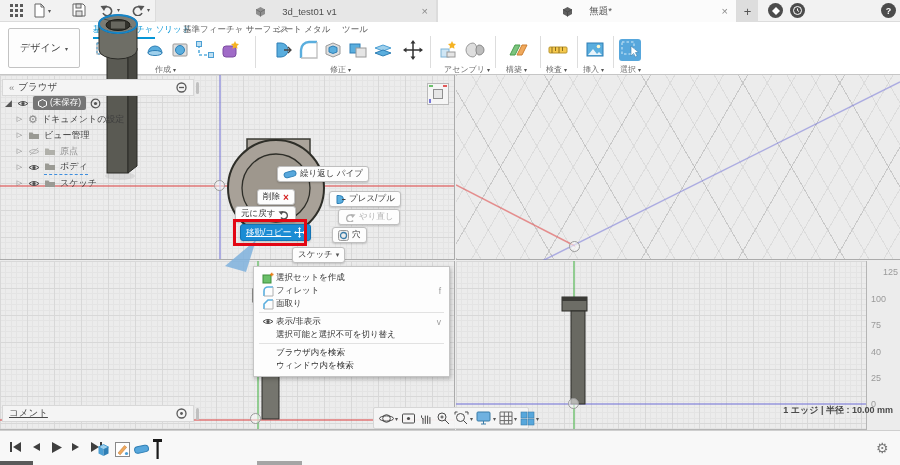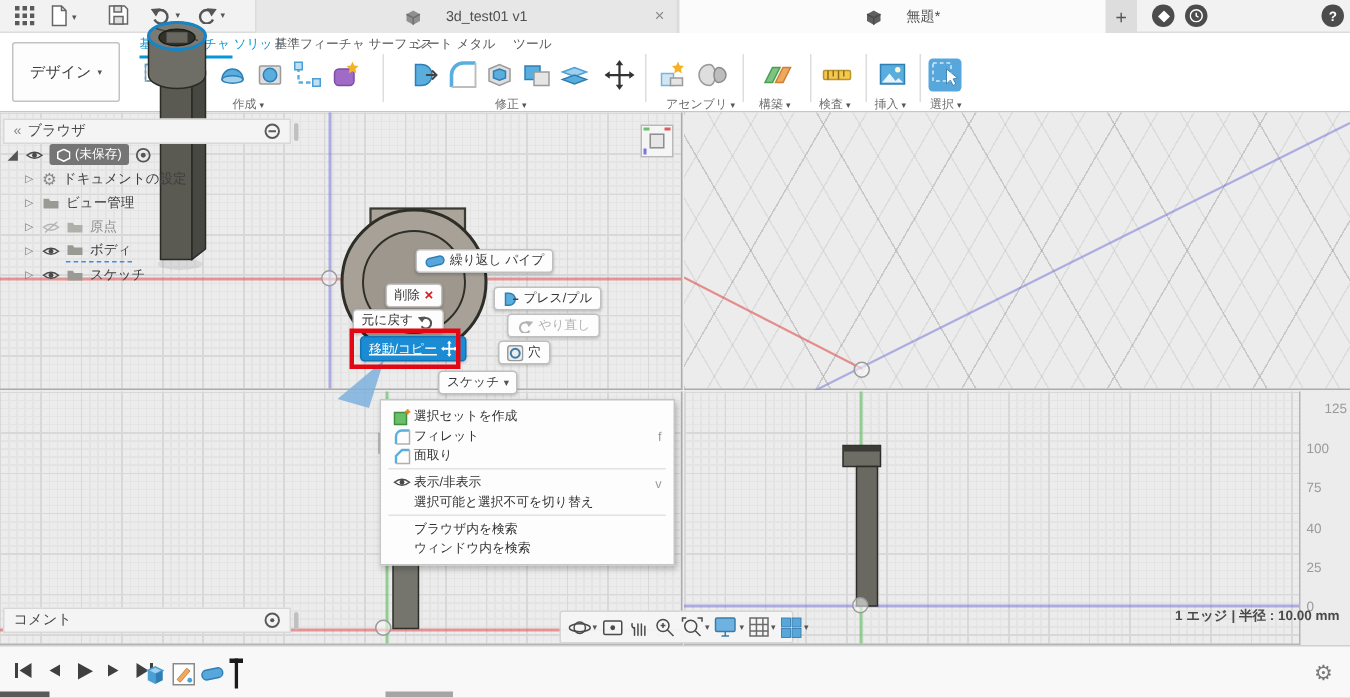--- a/index.html
+++ b/index.html
@@ -4,21 +4,21 @@
 <style>
   html,body{margin:0;padding:0;background:#dcdcdc;}
   *{box-sizing:border-box;font-family:"Liberation Sans",sans-serif;}
   .app{position:relative;width:900px;height:465px;background:#ececec;overflow:hidden;}
   .abs{position:absolute;}
   svg{display:block;}
 
   
   .topbar{position:absolute;left:0;top:0;width:900px;height:22px;background:#f2f2f2;border-bottom:1px solid #dcdcdc;}
   .tb-ic{position:absolute;top:3px;display:flex;align-items:center;gap:2px;cursor:pointer;}
-  .doc-tab{position:absolute;top:0;height:22px;display:flex;align-items:center;justify-content:center;gap:16px;font-size:9.5px;color:#4f4f4f;border-left:1px solid #dcdcdc;border-right:1px solid #dcdcdc;margin-left:15px;}
+  .doc-tab{position:absolute;top:0;height:22px;display:flex;align-items:center;justify-content:center;gap:16px;font-size:9.5px;color:#4f4f4f;border-left:1px solid #dcdcdc;border-right:1px solid #dcdcdc;}
   .doc-tab .x{position:absolute;right:8px;color:#8a8a8a;font-size:11px;line-height:1;}
   .newtab{position:absolute;left:737px;top:0;width:21px;height:22px;background:#dddddd;color:#555;font-size:13px;display:flex;align-items:center;justify-content:center;}
   .circ-ic{position:absolute;top:3px;width:15px;height:15px;border-radius:50%;background:#4c4c4c;color:#fff;display:flex;align-items:center;justify-content:center;font-size:9px;font-weight:bold;}
 
   
   .ribbon{position:absolute;left:0;top:22px;width:900px;height:53px;background:#ffffff;border-bottom:1px solid #c6c6c6;}
   .design-btn{position:absolute;left:8px;top:6px;width:72px;height:40px;background:#fdfdfd;border:1px solid #c3c3c3;border-radius:2px;display:flex;align-items:center;justify-content:center;gap:4px;font-size:10px;color:#3f3f3f;}
   .rtab{position:absolute;top:2px;height:13px;font-size:8.5px;color:#5a5a5a;white-space:nowrap;}
   .rtab.active{color:#0696d7;}
   .rtab-underline{position:absolute;left:93px;top:15px;width:62px;height:2px;background:#0696d7;}
@@ -590,21 +590,21 @@
     <div class="cmi">
       <span class="ic"></span>
       <span class="lb">ブラウザ内を検索</span>
     </div>
     <div class="cmi">
       <span class="ic"></span>
       <span class="lb">ウィンドウ内を検索</span>
     </div>
   </div>
 
-  <div class="panelbar" style="left:2px;top:405px;width:192px;">
+  <div class="panelbar" style="left:2px;top:405px;width:192px;text-decoration:underline;">
     <span>コメント</span>
     <span class="spacer"></span>
     <svg width="11" height="11">
         <circle cx="5.5" cy="5.5" r="4.5" fill="none" stroke="#5a5a5a" stroke-width="1.3"></circle>
         <circle cx="5.5" cy="5.5" r="1.4" fill="#5a5a5a"></circle>
       </svg>
   </div>
   <div class="abs" style="left:196px;top:408px;width:3px;height:12px;background:#c0c0c0;border-radius:2px;z-index:30;"></div>
 
   <div class="navbar">

